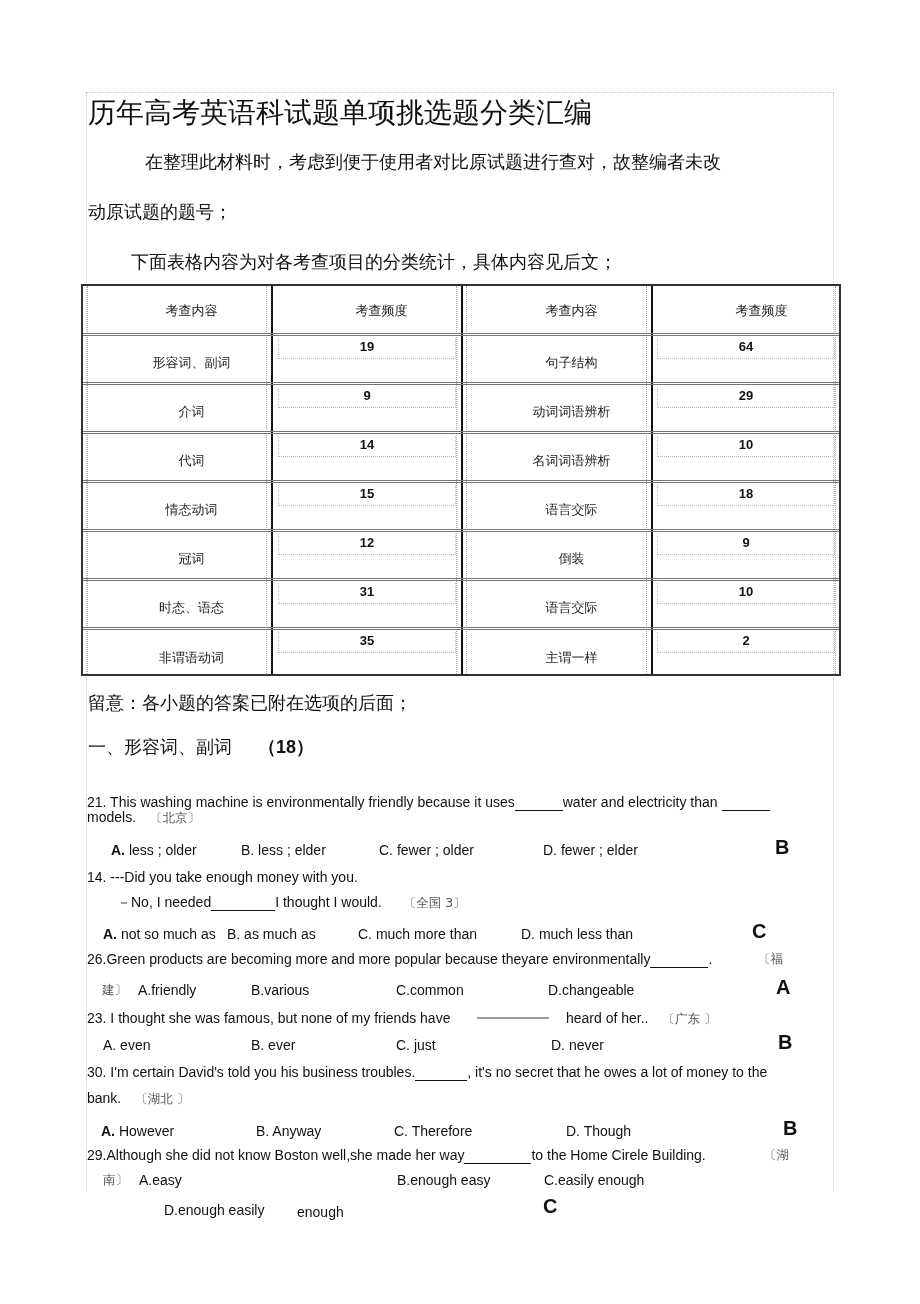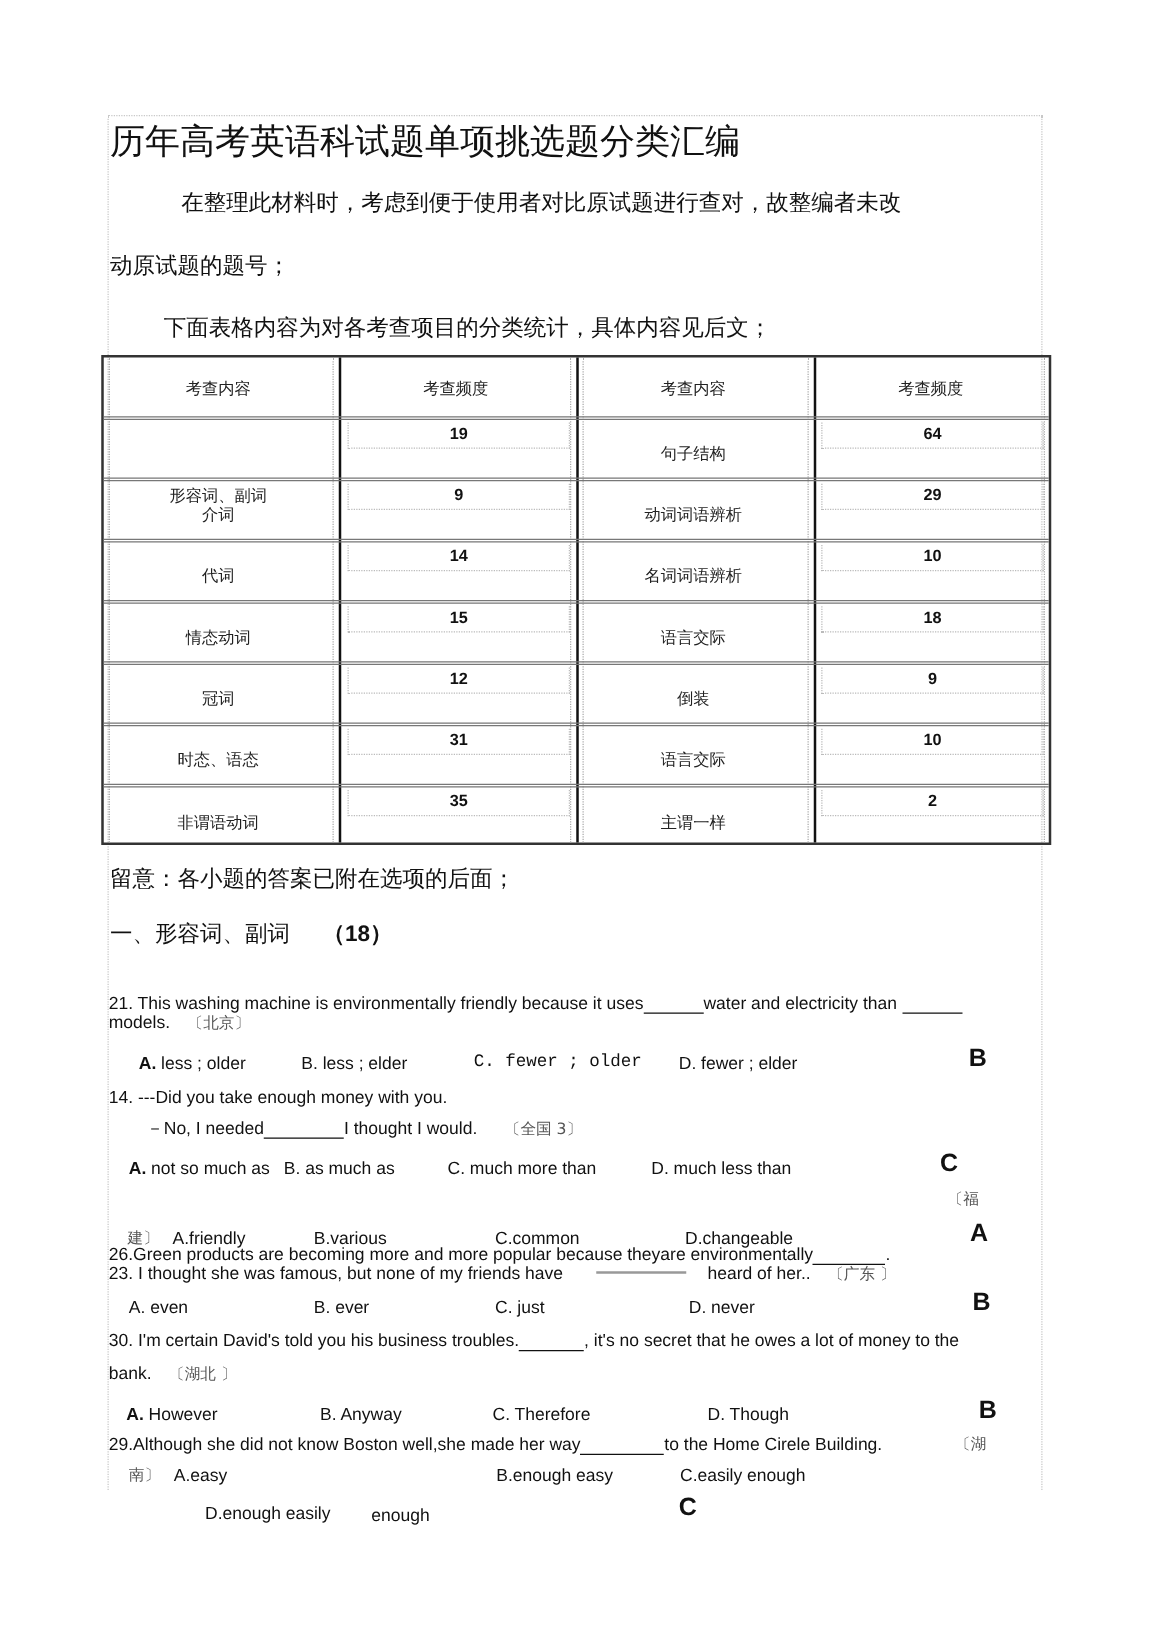--- a/index.html
+++ b/index.html
@@ -50,21 +50,21 @@
     }
     .stats .row + .row { border-top: 3px double #777; }
     .vline {
       position: absolute; top: 0; bottom: 0; width: 0;
     }
     .vline.solid { border-left: 2px solid #111; }
     .vline.dot { border-left: 1px dotted #aaa; }
     .cell-label {
       position: absolute; text-align: center;
       font-family: Liberation Sans, sans-serif;
-      font-size: 13px; color: #222; white-space: nowrap;
+      font-size: 13px; color: #222; white-space: nowrap; padding-left: 17px;
     }
     .freq-box {
       position: absolute; height: 21px;
       border: 1px dotted #bbb; border-top: none;
       box-sizing: border-box;
       text-align: center;
       font-family: "Liberation Sans", sans-serif;
       font-weight: bold; font-size: 13px; line-height: 18px; color: #111;
     }
     .note {
@@ -127,21 +127,21 @@
   <div class="vline dot" style="left:752px;"></div>
 
   <div class="row" style="top:0;">
     <div class="cell-label" style="left:0; width:183px; top:16px;">考查内容</div>
     <div class="cell-label" style="left:190px; width:183px; top:16px;">考查频度</div>
     <div class="cell-label" style="left:380px; width:183px; top:16px;">考查内容</div>
     <div class="cell-label" style="left:570px; width:183px; top:16px;">考查频度</div>
   </div>
 
   <div class="row" style="top:47px;">
-    <div class="cell-label" style="left:0; width:183px; top:18px;margin-top:34px;">形容词、副词</div>
+    <div class="cell-label" style="left:0; width:183px; top:18px;">形容词、副词</div>
     <div class="freq-box" style="left:195px; width:178px; top:2px;">19</div>
     <div class="cell-label" style="left:380px; width:183px; top:18px;">句子结构</div>
     <div class="freq-box" style="left:574px; width:178px; top:2px;">64</div>
   </div>
 
   <div class="row" style="top:96px;">
     <div class="cell-label" style="left:0; width:183px; top:18px;">介词</div>
     <div class="freq-box" style="left:195px; width:178px; top:2px;">9</div>
     <div class="cell-label" style="left:380px; width:183px; top:18px;">动词词语辨析</div>
     <div class="freq-box" style="left:574px; width:178px; top:2px;">29</div>
@@ -190,35 +190,35 @@
 </div>
 
 <div class="q" style="left:87px; top:783px;margin-top:11px;">
   <span>21. This washing machine is environmentally friendly because it uses</span><span class="blank-line" style="width:48px;">&nbsp;</span><span>water and electricity than </span><span class="blank-line" style="width:48px;">&nbsp;</span>
 </div>
 <div class="q" style="left:87px; top:809px;">
   <span>models.</span><span style="display:inline-block;width:14px;"></span><span class="src">〔北京〕</span>
 </div>
 <div class="q opt" style="left:111px; top:842px;"><b>A.</b><span> less ; older</span></div>
 <div class="q opt" style="left:241px; top:842px;"><span>B.</span><span> less ; elder</span></div>
-<div class="q opt" style="left:379px; top:842px;font-family:Liberation Mono, monospace;"><span>C.</span><span> fewer ; older</span></div>
+<div class="q opt" style="left:379px; top:842px;"><span>C.</span><span> fewer ; older</span></div>
 <div class="q opt" style="left:543px; top:842px;"><span>D.</span><span> fewer ; elder</span></div>
 <div class="ans" style="left:775px; top:836px;">B</div>
 
 <div class="q" style="left:87px; top:869px;">14. ---Did you take enough money with you.</div>
 <div class="q" style="left:117px; top:894px;">
   <span>－No, I needed</span><span class="blank-line" style="width:64px;">&nbsp;</span><span>I thought I would.</span><span style="display:inline-block;width:22px;"></span><span class="src">〔全国 3〕</span>
 </div>
 <div class="q opt" style="left:103px; top:926px;"><b>A.</b><span> not so much as</span></div>
 <div class="q opt" style="left:227px; top:926px;"><span>B.</span><span> as much as</span></div>
 <div class="q opt" style="left:358px; top:926px;"><span>C.</span><span> much more than</span></div>
 <div class="q opt" style="left:521px; top:926px;text-align:right;"><span>D.</span><span> much less than</span></div>
 <div class="ans" style="left:752px; top:920px;">C</div>
 
-<div class="q" style="left:87px; top:951px;margin-top:44px;">
+<div class="q" style="left:87px; top:951px;">
   <span>26.Green products are becoming more and more popular because theyare environmentally</span><span class="blank-line" style="width:58px;">&nbsp;</span><span>.</span>
 </div>
 <div class="q src" style="left:758px; top:951px;">〔福</div>
 <div class="q src" style="left:102px; top:982px;">建〕</div>
 <div class="q opt" style="left:138px; top:982px;"><span>A.</span><span>friendly</span></div>
 <div class="q opt" style="left:251px; top:982px;"><span>B.</span><span>various</span></div>
 <div class="q opt" style="left:396px; top:982px;"><span>C.</span><span>common</span></div>
 <div class="q opt" style="left:548px; top:982px;"><span>D.</span><span>changeable</span></div>
 <div class="ans" style="left:776px; top:976px;">A</div>
 

